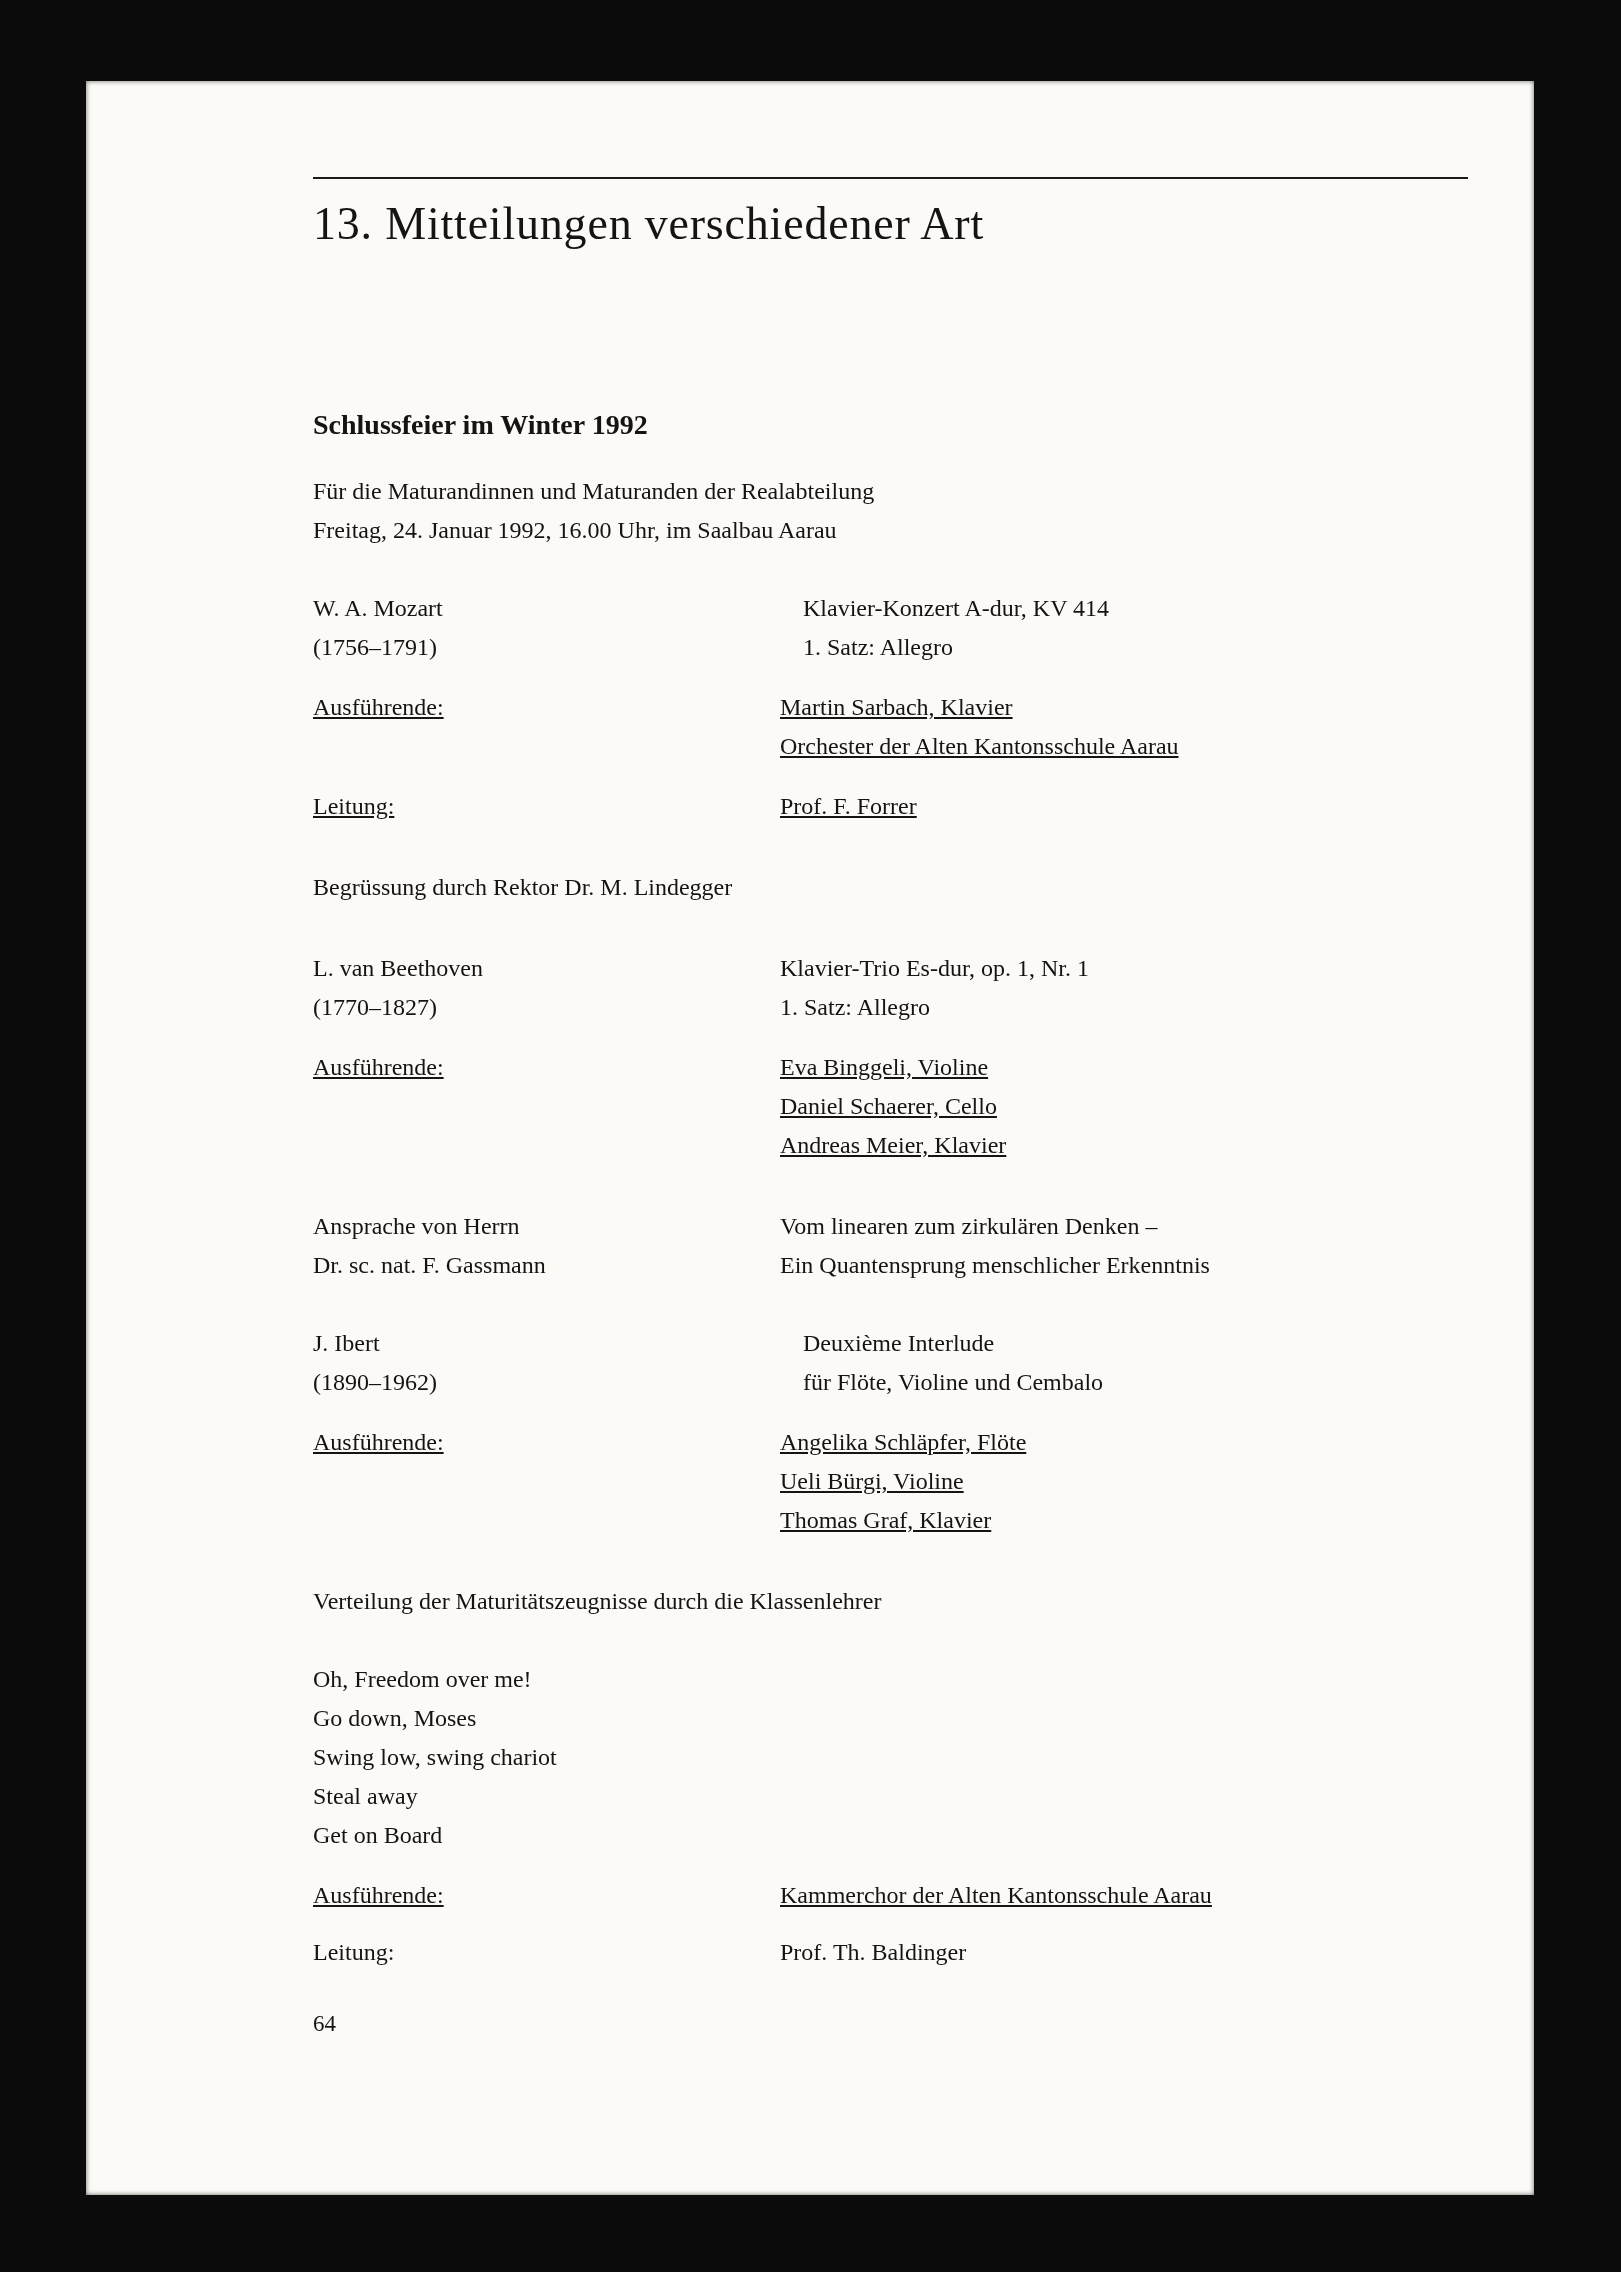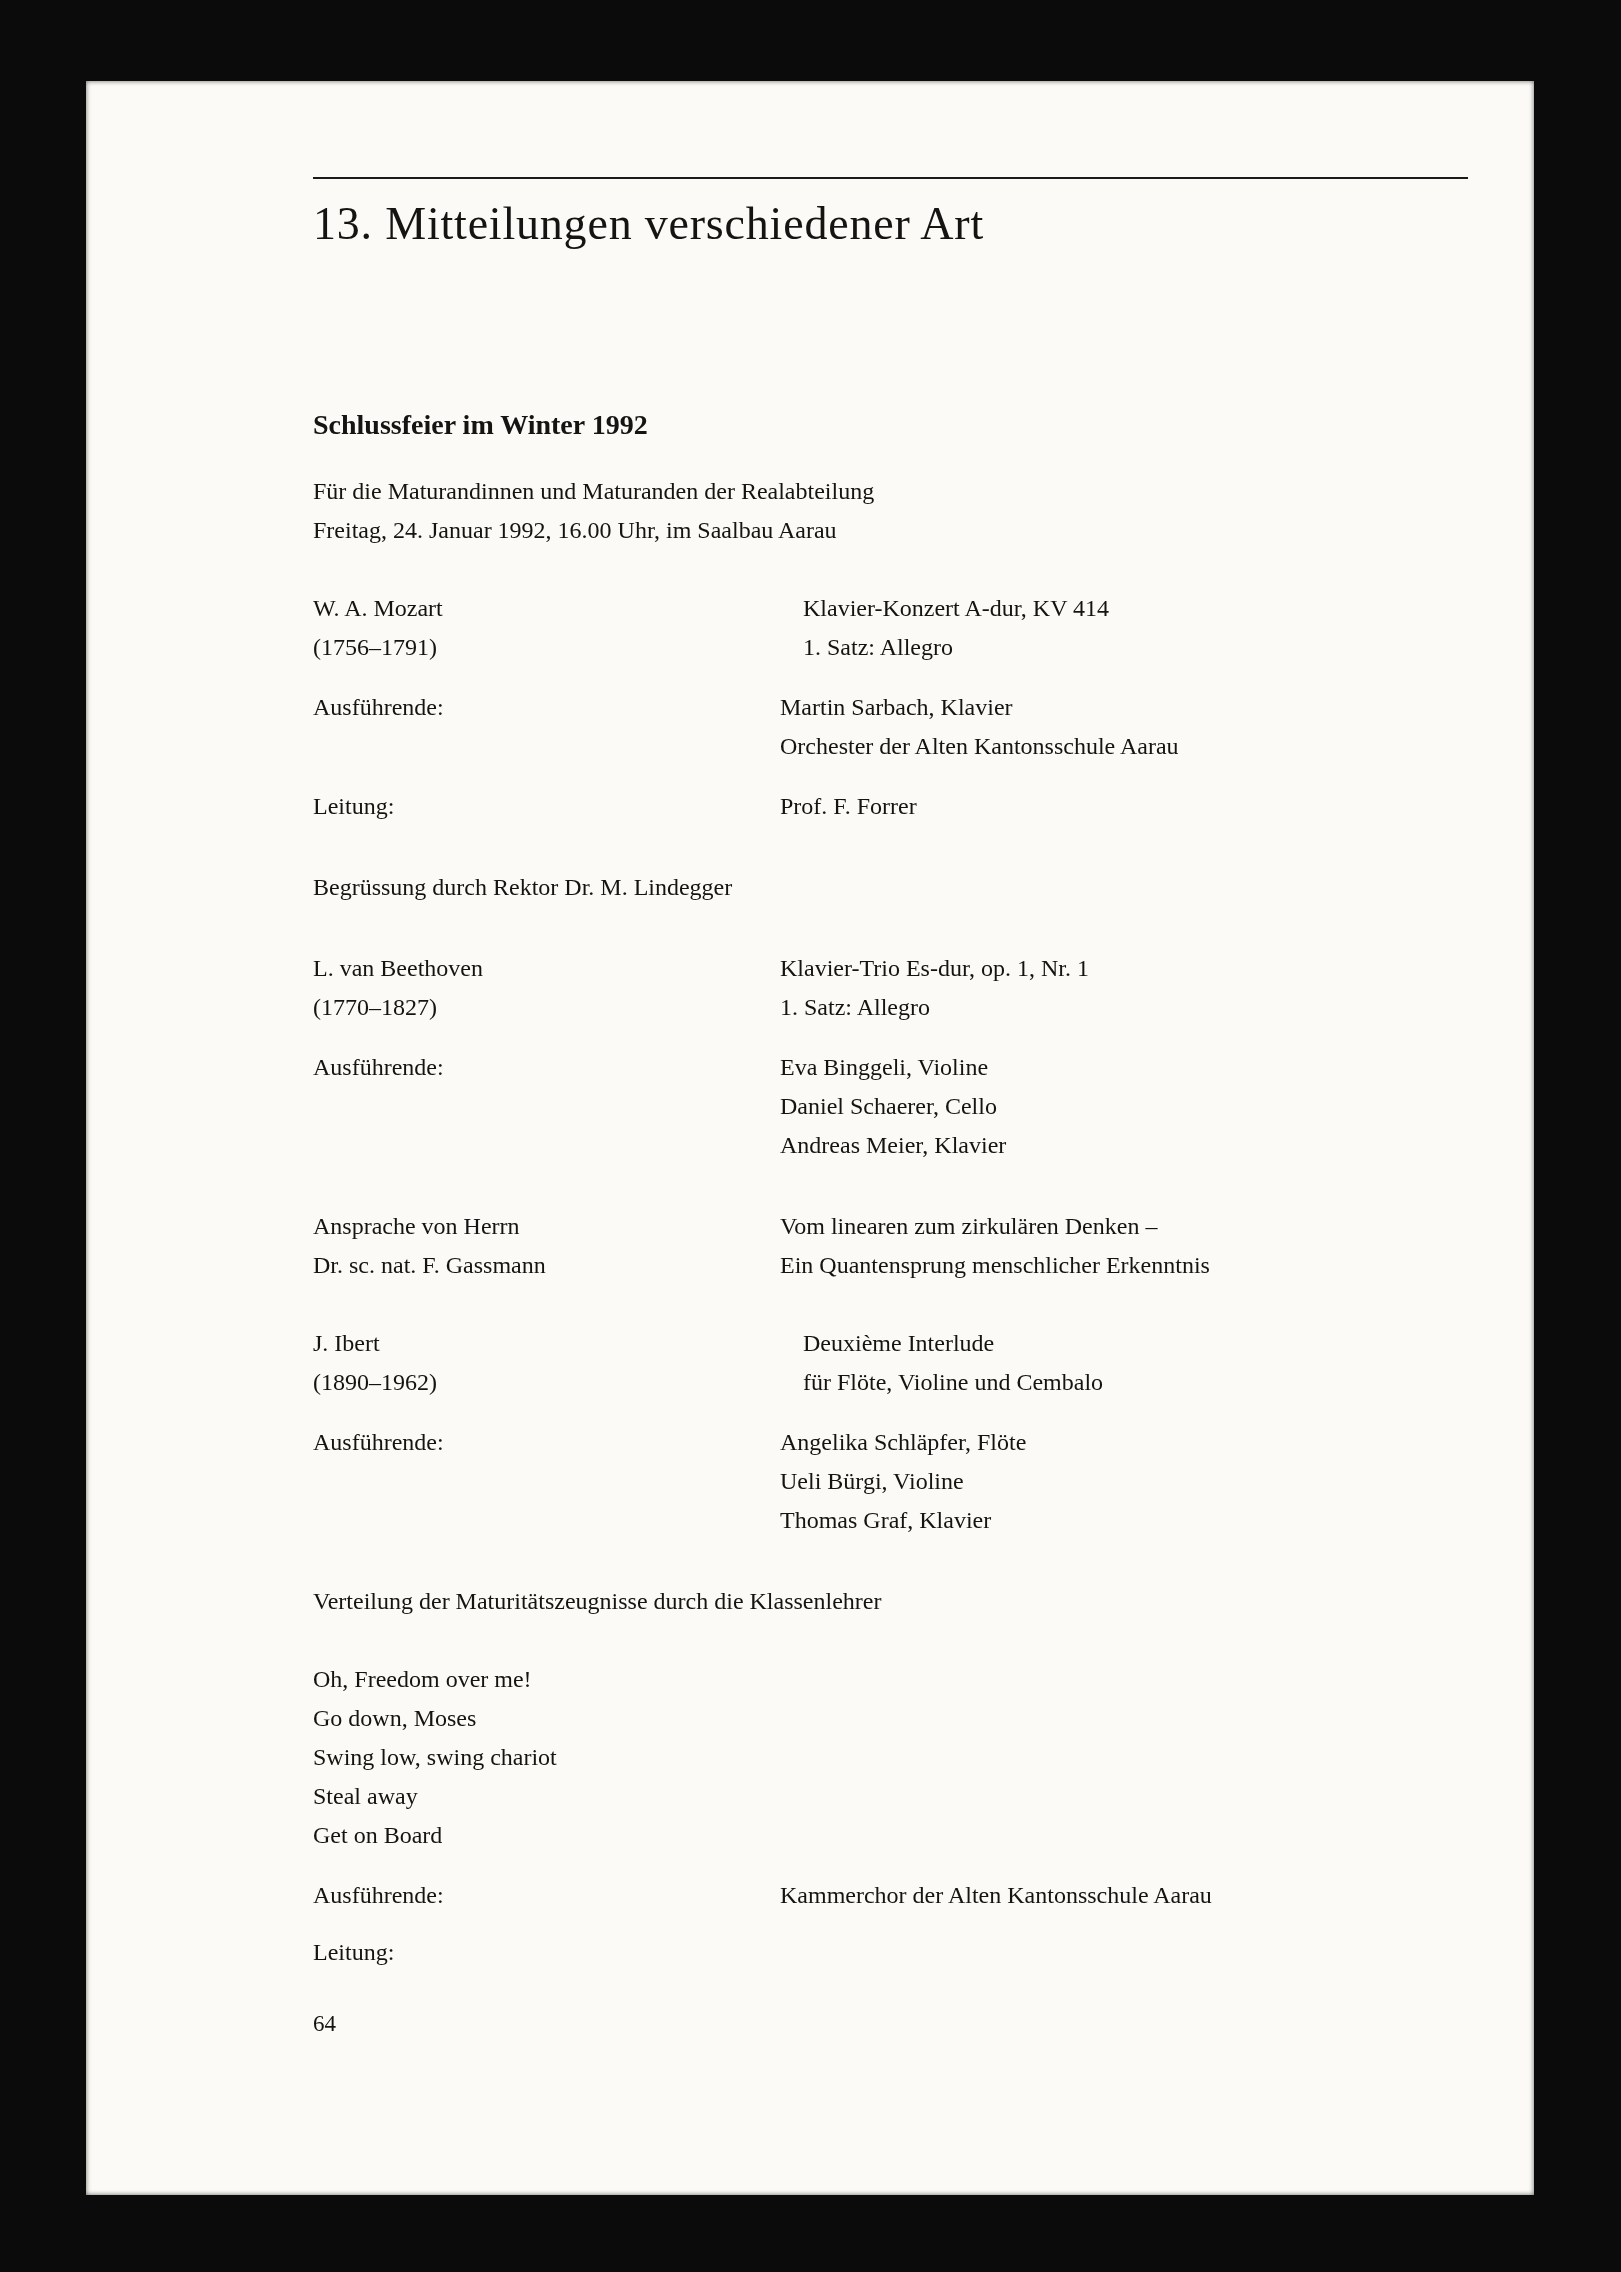--- a/index.html
+++ b/index.html
@@ -45,21 +45,21 @@
   }
   .line, .intro div, .full-line, .row {
     font-size: 24px;
     line-height: 39px;
   }
   .row { display: flex; }
   .col-left { flex: 0 0 467px; width: 467px; }
   .col-right { flex: 1; }
   .mt-lg { margin-top: 39px; gap: 23px; }
   .mt-xl { margin-top: 42px; }
-  .mt-md { margin-top: 21px; }
+  .mt-md { margin-top: 21px; text-decoration: underline; }
   .mt-sm { margin-top: 18px; }
   .page-number {
     margin-top: 32px;
     font-size: 23px;
     line-height: 39px;
   }
 </style>
 </head>
 <body>
 
@@ -182,19 +182,22 @@
       </div>
       <div class="col-right">
         <div class="line">Kammerchor der Alten Kantonsschule Aarau</div>
       </div>
     </div>
 
     <div class="row mt-sm">
       <div class="col-left">
         <div class="line">Leitung:</div>
       </div>
+      <div class="col-right">
+        <div class="line">Prof. Th. Baldinger</div>
+      </div>
     </div>
 
     <div class="page-number">64</div>
 
   </div>
 </div>
 
 
 </body></html>

